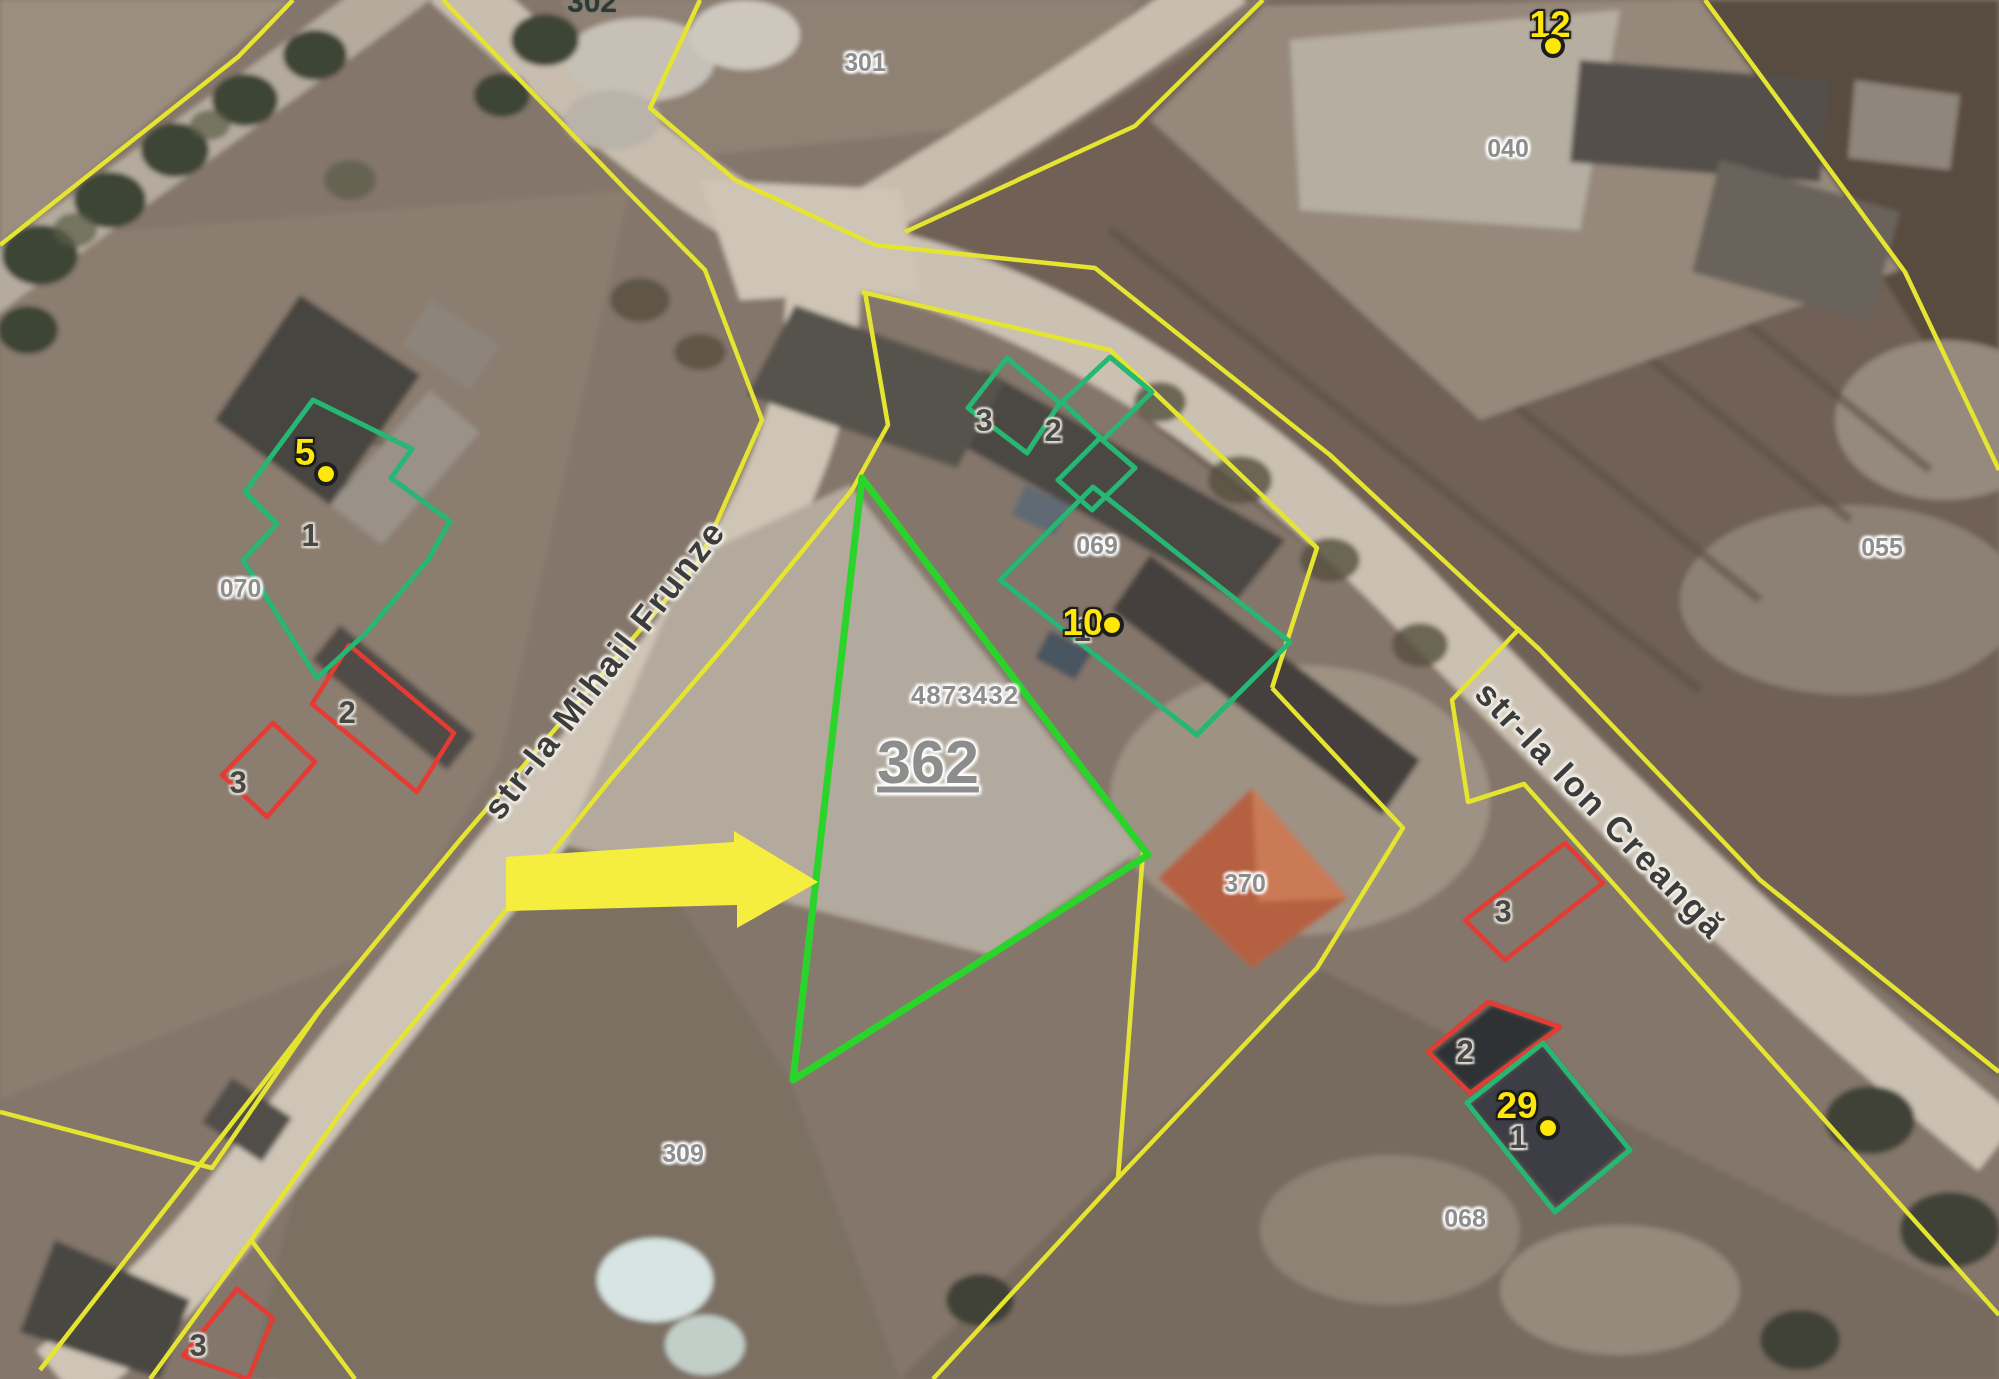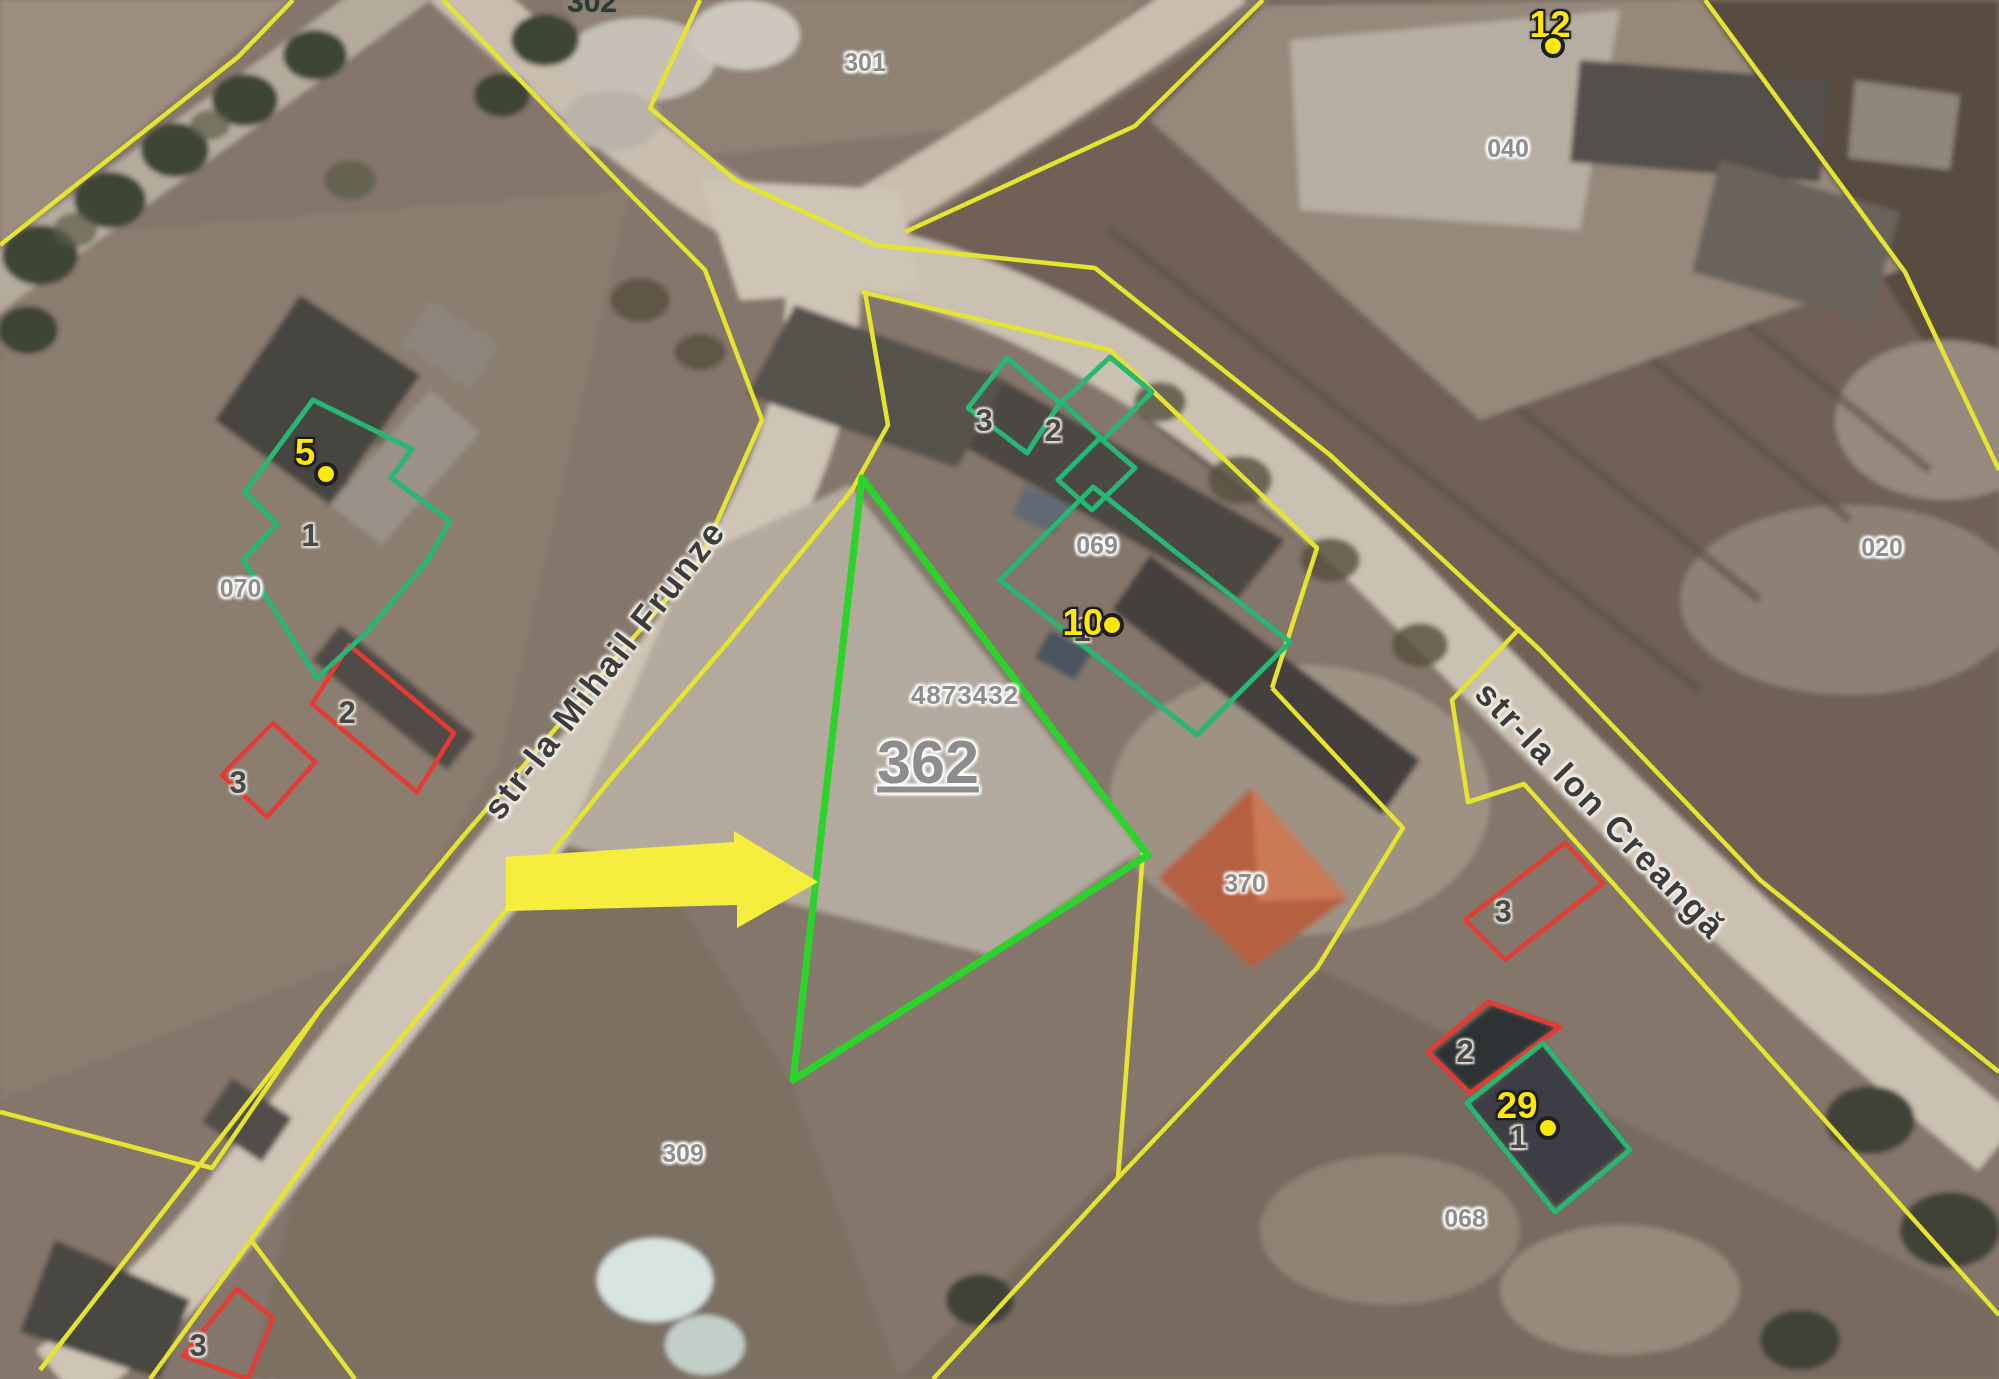--- a/index.html
+++ b/index.html
@@ -166,21 +166,21 @@
 
     <polygon points="862,478 1148,855 793,1080" fill="rgba(180,180,170,0.05)" stroke="var(--selected-line)" stroke-width="7" stroke-linejoin="round"></polygon>
 
     <polygon points="506,857 734,842 734,831 818,882 737,928 737,905 506,911" fill="var(--arrow)"></polygon>
   </svg>
 
   <div id="parcel-labels">
       <span class="lbl p-label" style="left: 865px; top: 62px;">301</span>
       <span class="lbl p-label dark-num" style="left: 592px; top: 2px;">302</span>
       <span class="lbl p-label" style="left: 1508px; top: 148px;">040</span>
-      <span class="lbl p-label" style="left: 1882px; top: 547px;">020</span>
+      <span class="lbl p-label" style="left: 1882px; top: 547px;">055</span>
       <span class="lbl p-label" style="left: 236px; top: 588px; padding-left: 9px;">070</span>
       <span class="lbl p-label" style="left: 1097px; top: 545px;">069</span>
       <span class="lbl p-label cad-id" style="left: 965px; top: 695px;">4873432</span>
       <span class="lbl p-label sel-num" style="left: 928px; top: 762px;">362</span>
       <span class="lbl p-label" style="left: 1245px; top: 883px;">370</span>
       <span class="lbl p-label" style="left: 683px; top: 1153px;">309</span>
       <span class="lbl p-label" style="left: 1465px; top: 1218px;">068</span>
       <span class="lbl p-label" style="left: 258px; top: 1392px;">408</span>
     </div>
   <div id="building-labels">

